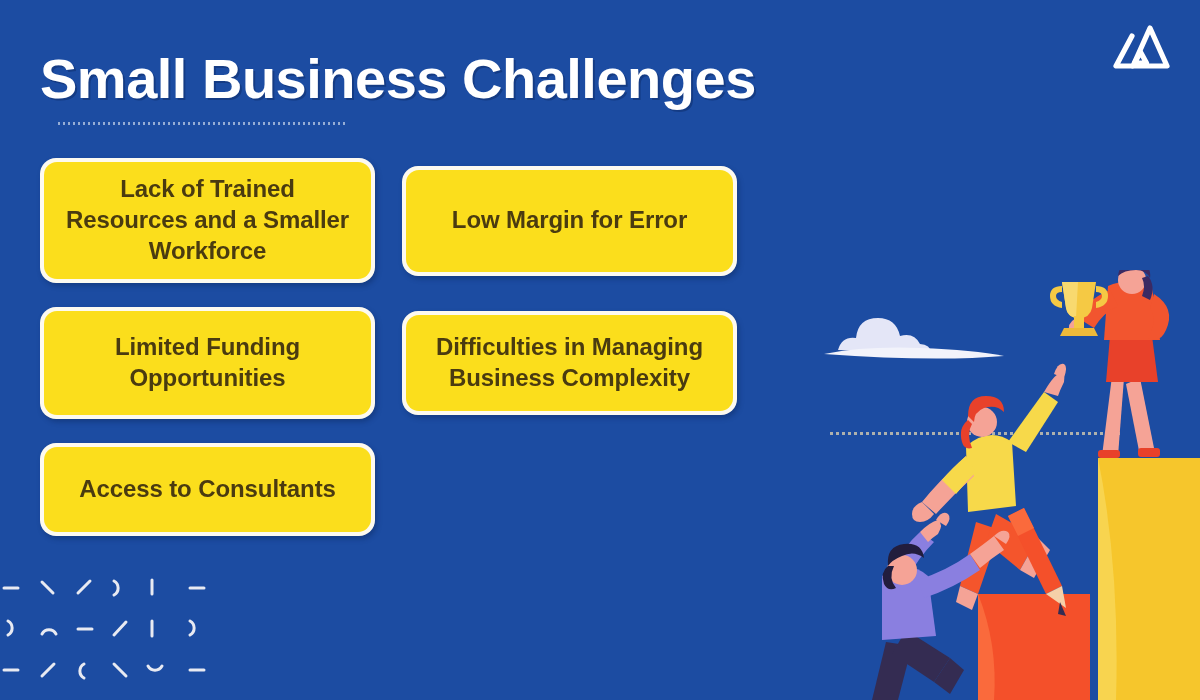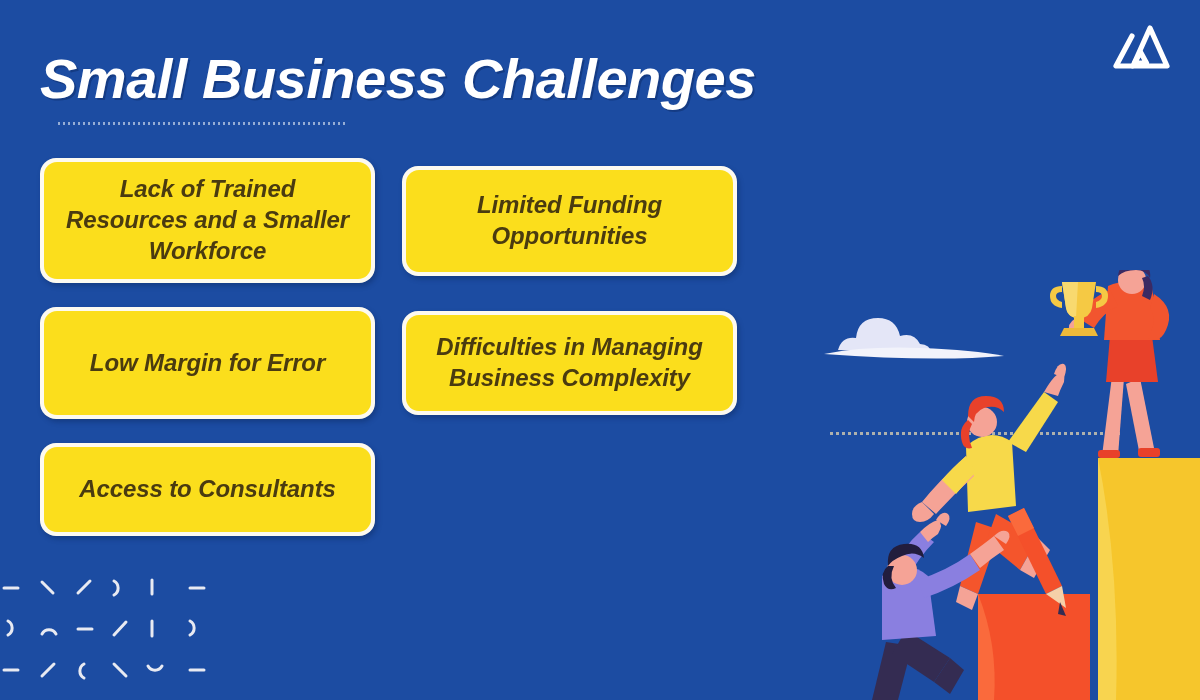--- a/index.html
+++ b/index.html
@@ -16,21 +16,20 @@
     position: relative;
   }
 
   .slide {
     position: absolute;
     inset: 0;
     width: 1200px;
     height: 700px;
     background: #1c4ca2;
     overflow: hidden;
-    font-style: italic;
   }
 
   
   .logo {
     position: absolute;
     top: 22px;
     right: 28px;
     width: 62px;
     height: 52px;
   }
@@ -171,27 +170,27 @@
 
     <div class="card">
       <div class="card-inner">
         <span class="card-text">Lack of Trained Resources and a Smaller Workforce</span>
       </div>
     </div>
 
 
     <div class="card">
       <div class="card-inner">
+        <span class="card-text">Low Margin for Error</span>
+      </div>
+    </div>
+
+    <div class="card">
+      <div class="card-inner">
         <span class="card-text">Limited Funding Opportunities</span>
-      </div>
-    </div>
-
-    <div class="card">
-      <div class="card-inner">
-        <span class="card-text">Low Margin for Error</span>
       </div>
     </div>
 
     <div class="card">
       <div class="card-inner">
         <span class="card-text">Difficulties in Managing Business Complexity</span>
       </div>
     </div>
 
     <div class="card">

